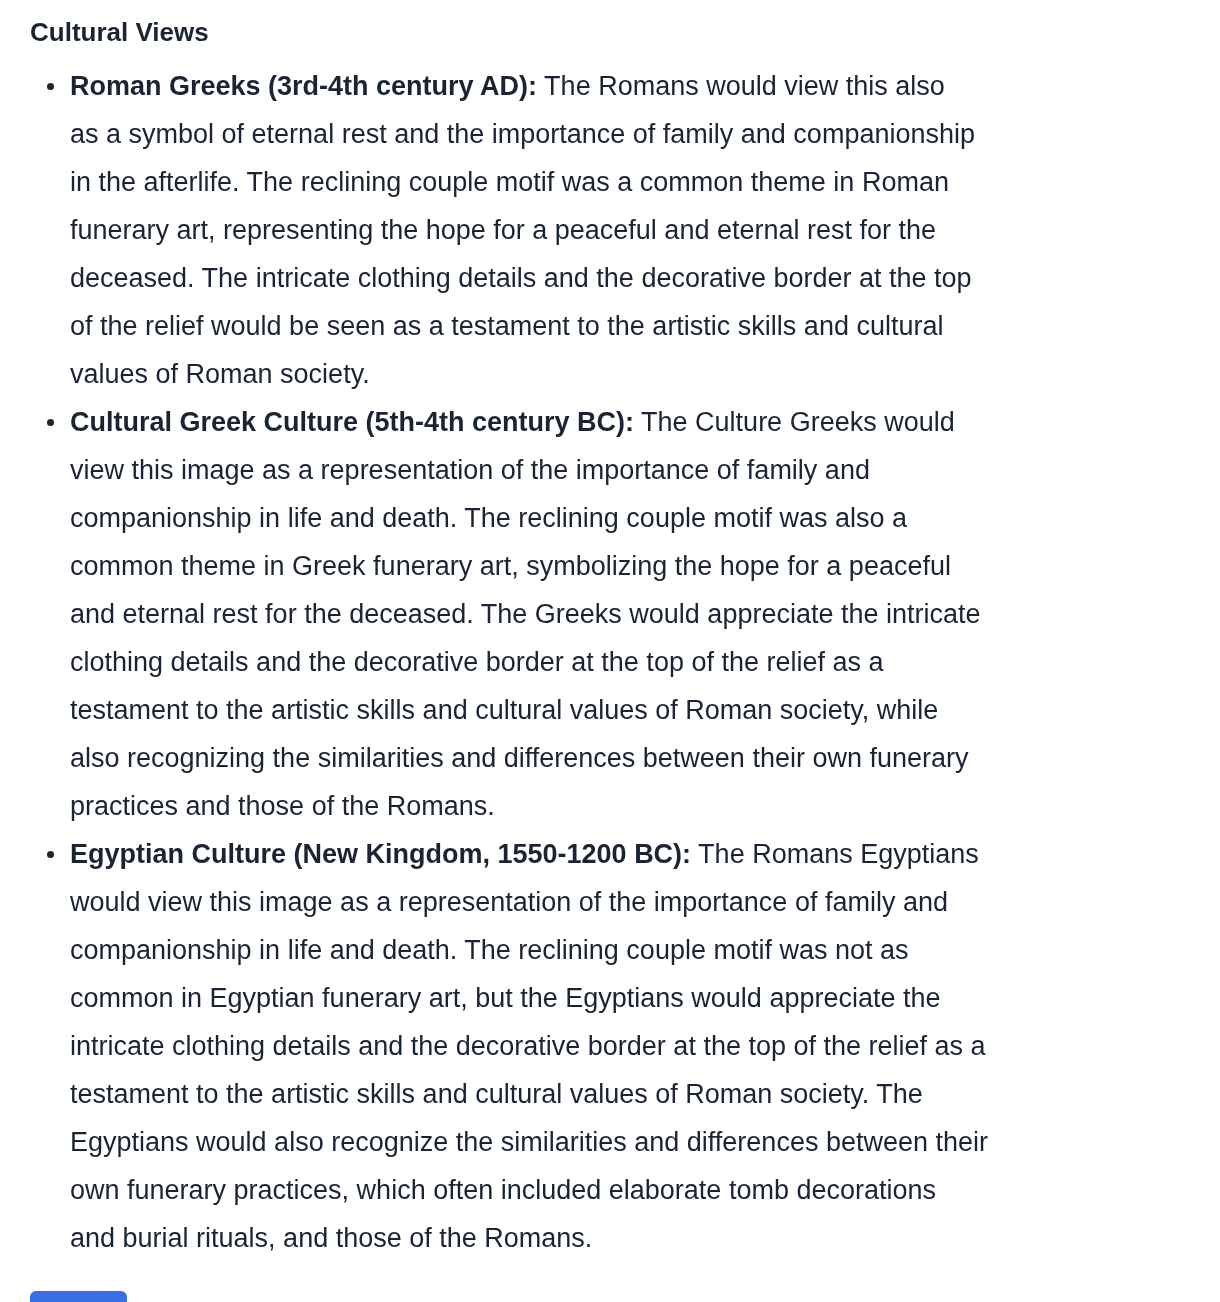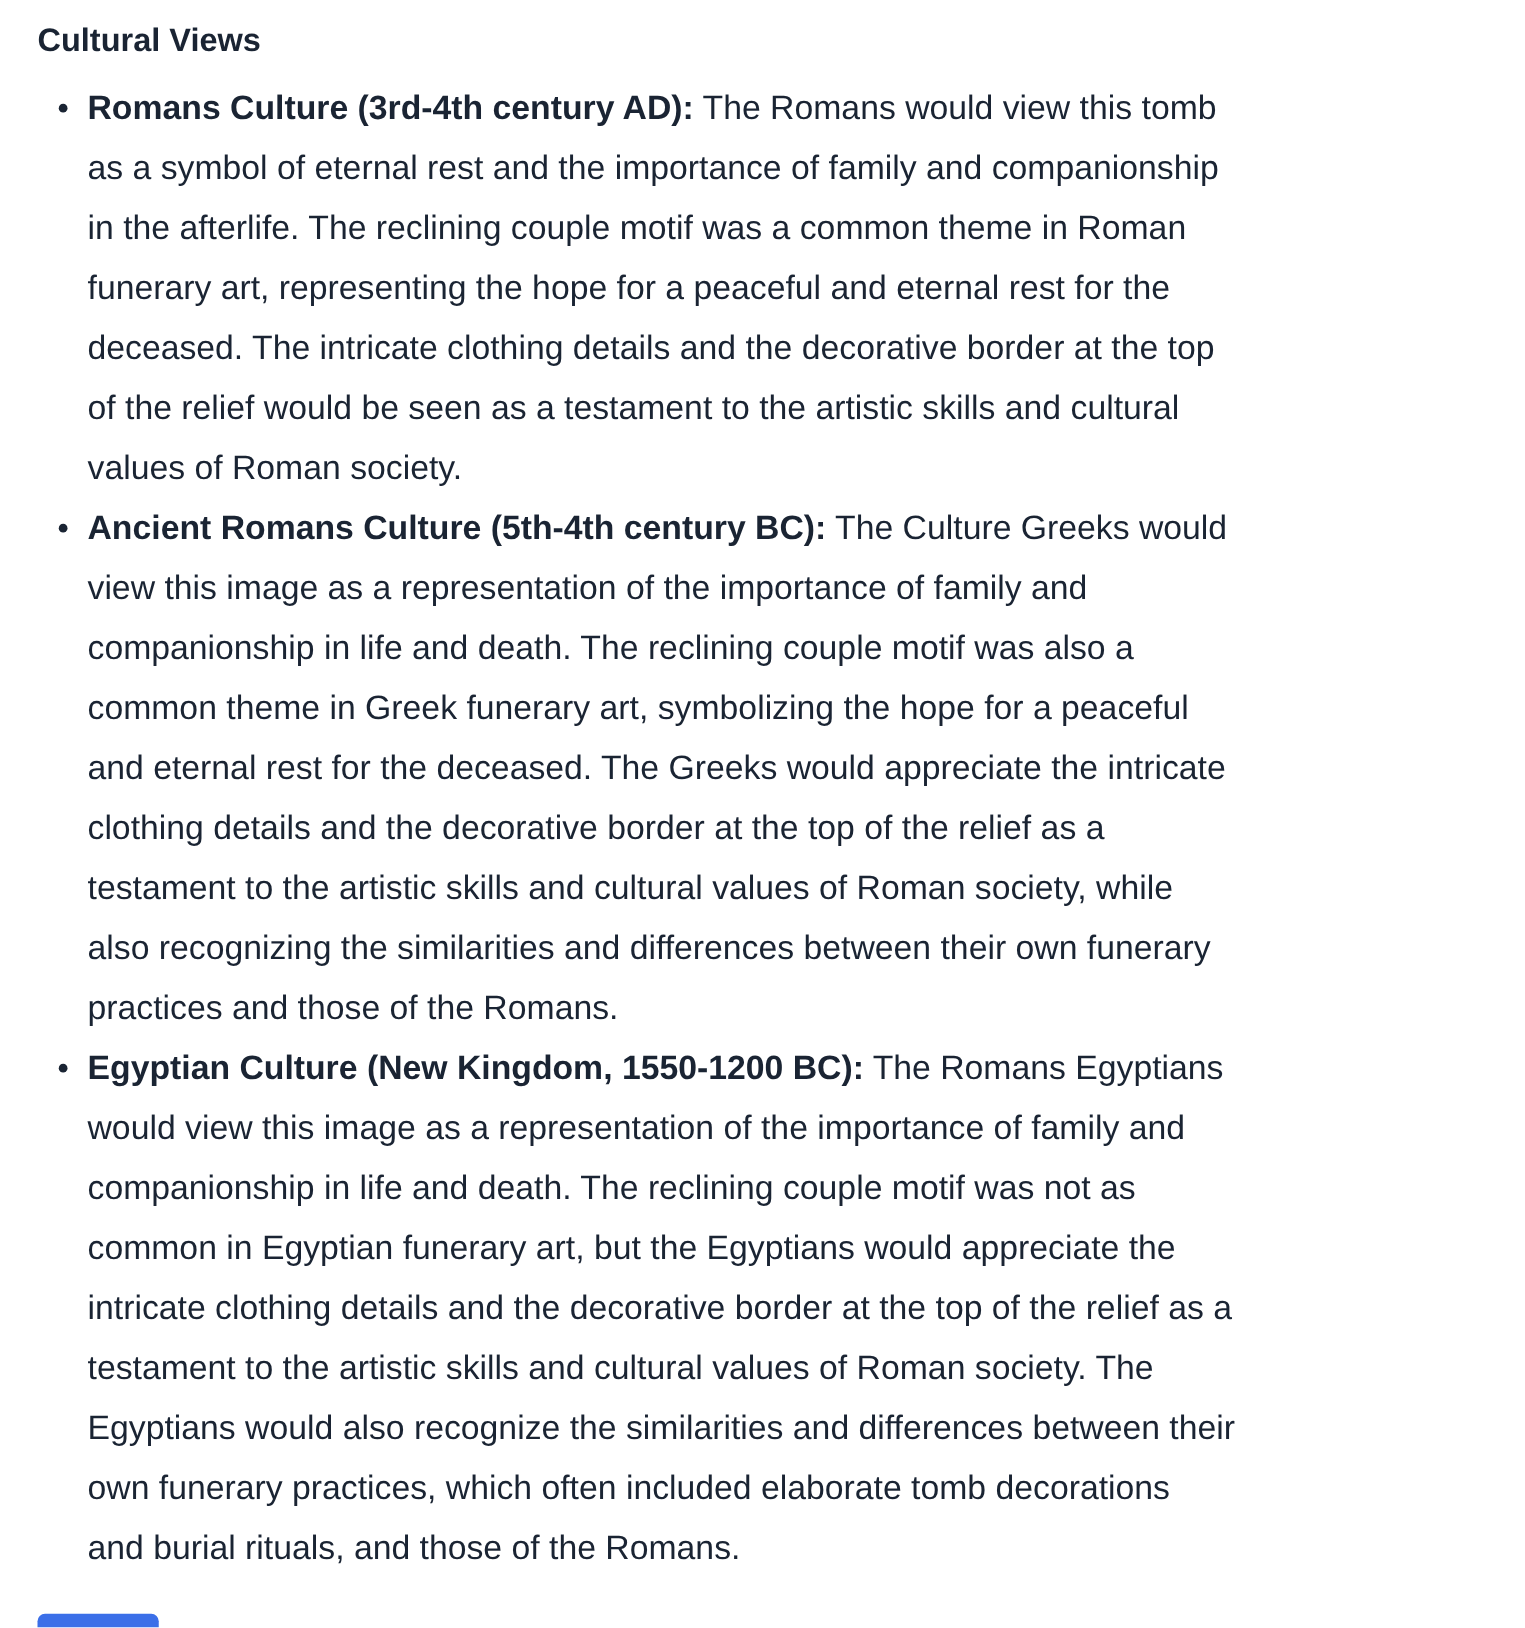--- a/index.html
+++ b/index.html
@@ -61,31 +61,31 @@
 </head>
 <body style="--bg: #ffffff; --text: #1a2433; --accent: #3b6fe8;">
 
 <div class="page">
 
   <h3 class="heading">Cultural Views</h3>
 
   <ul class="doc-list">
 
     <li>
-      <span class="lead">Romans Culture (3rd-4th century AD):</span><span> The Romans would view this tomb</span>
+      <span class="lead">Roman Greeks (3rd-4th century AD):</span><span> The Romans would view this also</span>
       <div class="cont">as a symbol of eternal rest and the importance of family and companionship
 in the afterlife. The reclining couple motif was a common theme in Roman
 funerary art, representing the hope for a peaceful and eternal rest for the
 deceased. The intricate clothing details and the decorative border at the top
 of the relief would be seen as a testament to the artistic skills and cultural
 values of Roman society.</div>
     </li>
 
     <li>
-      <span class="lead">Ancient Romans Culture (5th-4th century BC):</span><span> The Culture Greeks would</span>
+      <span class="lead">Cultural Greek Culture (5th-4th century BC):</span><span> The Culture Greeks would</span>
       <div class="cont">view this image as a representation of the importance of family and
 companionship in life and death. The reclining couple motif was also a
 common theme in Greek funerary art, symbolizing the hope for a peaceful
 and eternal rest for the deceased. The Greeks would appreciate the intricate
 clothing details and the decorative border at the top of the relief as a
 testament to the artistic skills and cultural values of Roman society, while
 also recognizing the similarities and differences between their own funerary
 practices and those of the Romans.</div>
     </li>
 

